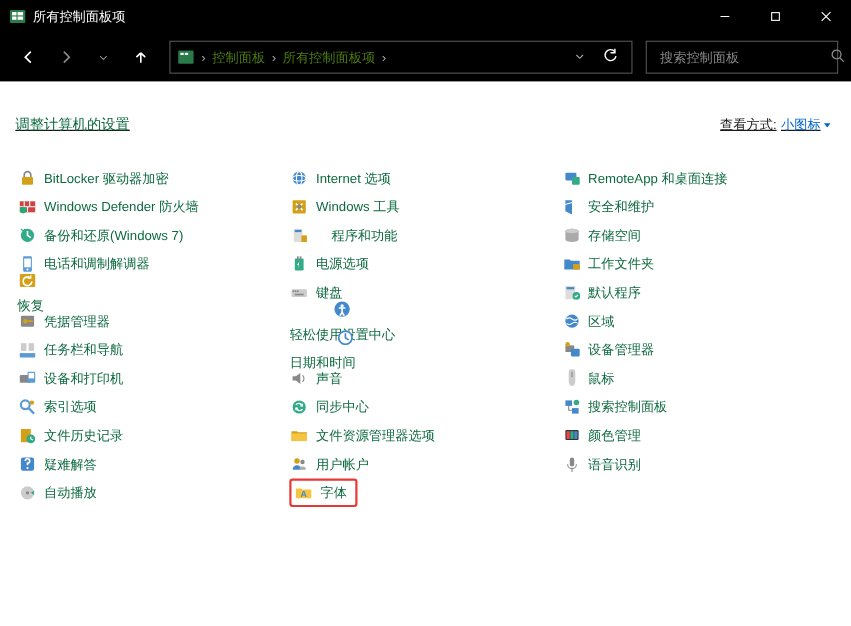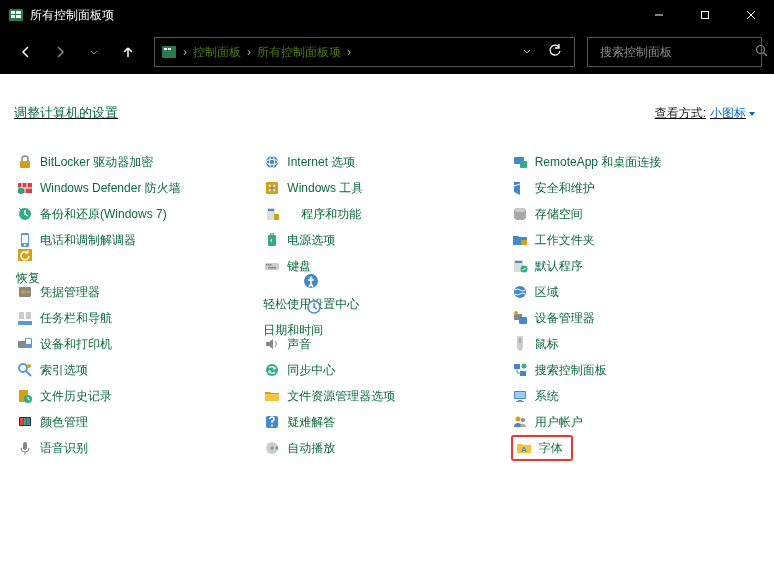--- a/index.html
+++ b/index.html
@@ -477,33 +477,20 @@
               <rect x="1" y="6" width="14" height="7" fill="#f5c542"></rect>
             </svg>
           </span>
           <span class="item-label">文件资源管理器选项</span>
         </span>
       </div>
       <div class="item">
         <span style="display: inline-flex; align-items: center; gap: 6px;">
           <span class="icon">
             <svg viewBox="0 0 16 16">
-              <rect x="2" y="3" width="12" height="8" fill="#48c" rx="1"></rect>
-              <rect x="3" y="4" width="10" height="6" fill="#9cf"></rect>
-              <rect x="6" y="12" width="4" height="1" fill="#888"></rect>
-              <rect x="4" y="13" width="8" height="1" fill="#888"></rect>
-            </svg>
-          </span>
-          <span class="item-label">系统</span>
-        </span>
-      </div>
-      <div class="item">
-        <span style="display: inline-flex; align-items: center; gap: 6px;">
-          <span class="icon">
-            <svg viewBox="0 0 16 16">
               <rect x="2" y="3" width="12" height="9" fill="#333" rx="1"></rect>
               <rect x="3" y="4" width="3" height="7" fill="#e44"></rect>
               <rect x="6.5" y="4" width="3" height="7" fill="#3a8"></rect>
               <rect x="10" y="4" width="3" height="7" fill="#48c"></rect>
             </svg>
           </span>
           <span class="item-label">颜色管理</span>
         </span>
       </div>
       <div class="item">

